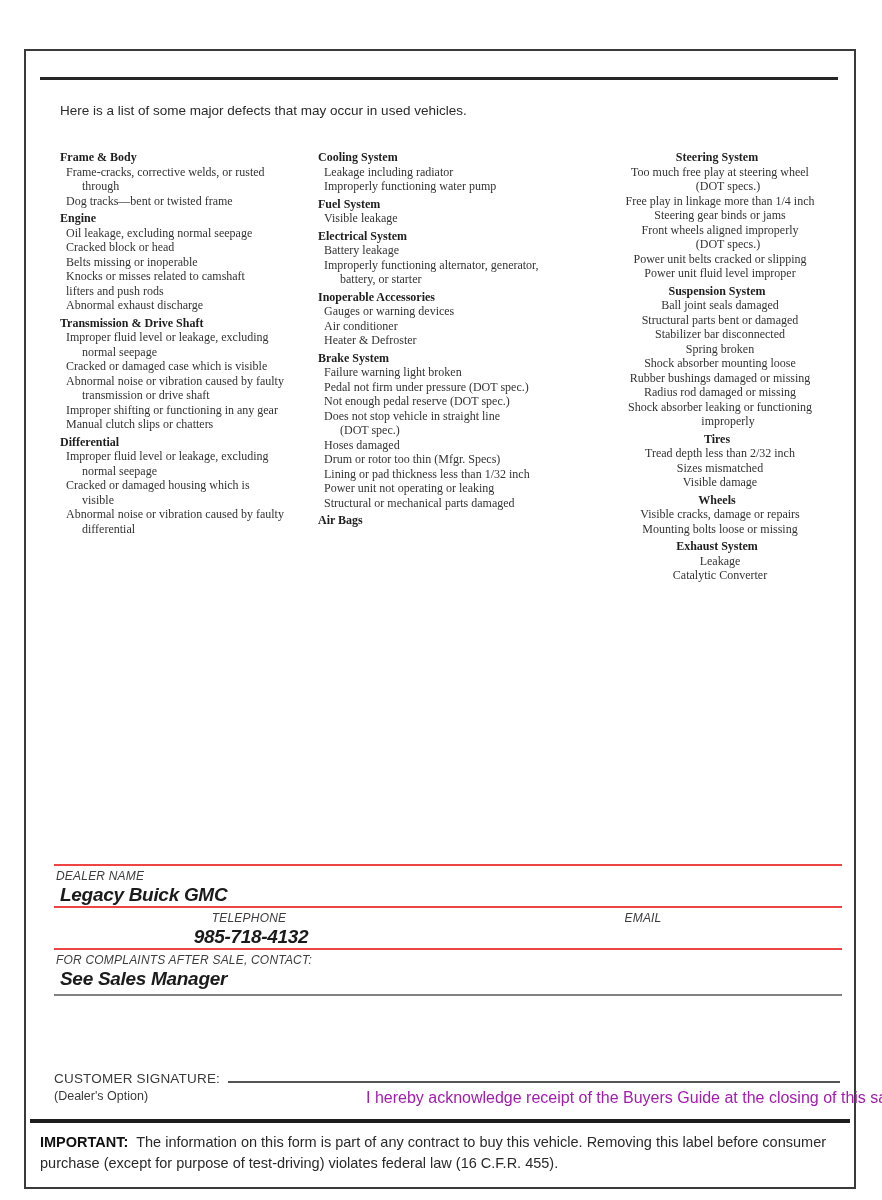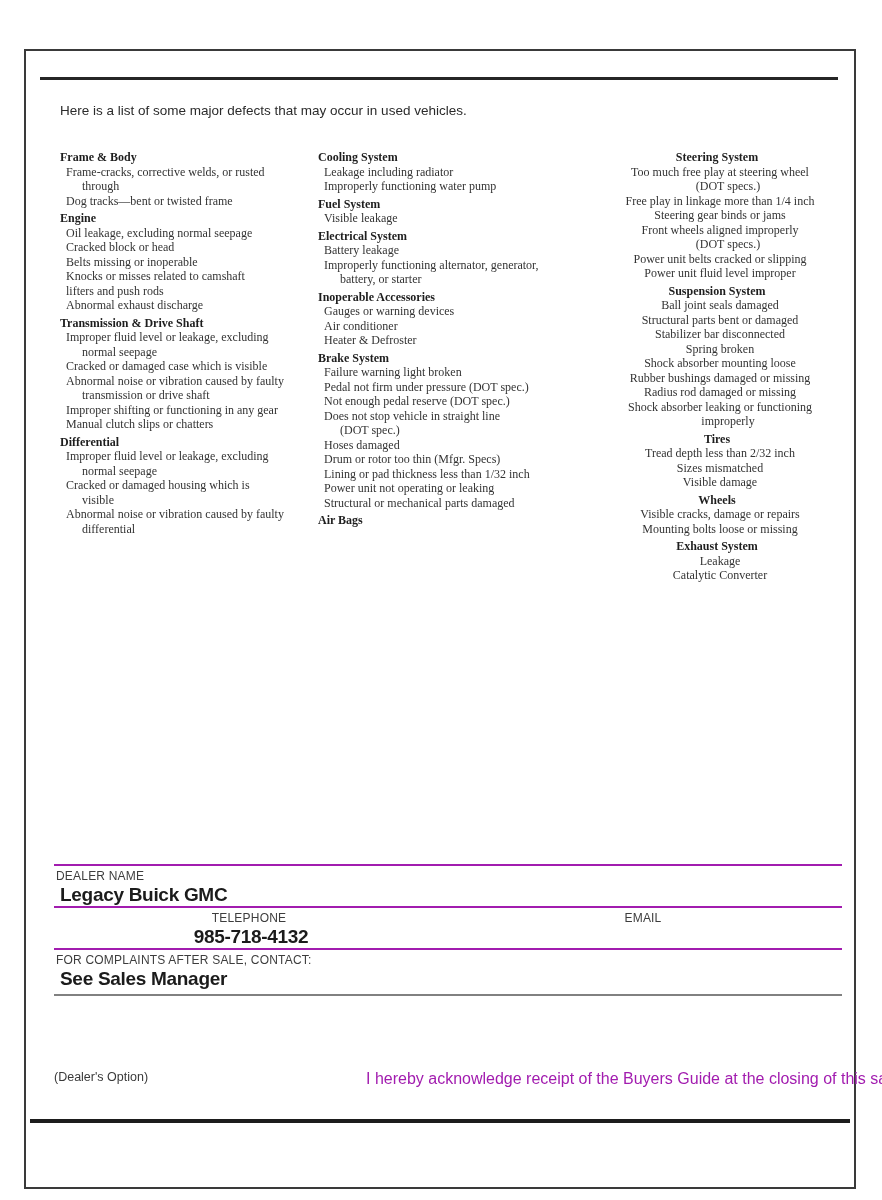--- a/index.html
+++ b/index.html
@@ -16,21 +16,21 @@
   .intro{position:absolute;top:52px;left:34px;right:14px;margin:0;font-size:13.5px;color:#2b2b2b;}
   .columns{position:absolute;top:99px;left:34px;right:6px;display:flex;}
   .col{font-size:12px;line-height:14.5px;font-family:Liberation Serif, serif;}
   .col-1{width:258px;}
   .col-2{width:268px;}
   .col-3{flex:1;text-align:center;}
   .sec-title{font-weight:bold;color:#1e1e1e;margin-top:3px;}
   .sec:first-child .sec-title{margin-top:0;}
   .item{padding-left:22px;text-indent:-16px;color:#333;}
   .dealer{position:absolute;top:813px;left:28px;right:12px;}
-  .d-row{border-top:2px solid #a21caf;height:40px;overflow:hidden;}
+  .d-row{border-top:2px solid #ef4444;height:40px;overflow:hidden;font-style:italic;}
   .d-row.last{height:44px;border-bottom:2px solid #818181;}
   .d-label{font-size:12px;color:#3d3d3d;margin:3px 0 0 2px;letter-spacing:.2px;}
   .d-value{font-size:19px;font-weight:bold;letter-spacing:-.3px;color:#1b1b1b;margin:1px 0 0 6px;}
   .d-split{display:flex;text-align:center;}
   .d-cell-left{width:388px;}
   .d-cell-right{flex:1;}
   .signature{position:absolute;top:1016px;left:28px;right:12px;}
   .sig-row{display:flex;align-items:flex-end;}
   .sig-label{font-size:13.5px;color:#3a3a3a;white-space:nowrap;letter-spacing:.2px;}
   .sig-line{flex:1;border-bottom:2px solid #555;margin:0 2px 3px 8px;height:14px;}
@@ -170,21 +170,29 @@
         <div class="d-value"></div>
       </div>
     </div>
     <div class="d-row last">
       <div class="d-label">FOR COMPLAINTS AFTER SALE, CONTACT:</div>
       <div class="d-value">See Sales Manager</div>
     </div>
   </div>
 
   <div class="signature">
+    <div class="sig-row">
+      <span class="sig-label">CUSTOMER SIGNATURE:</span>
+      <span class="sig-line"></span>
+    </div>
     <div class="sig-sub">
       <span>(Dealer's Option)</span>
       <span class="sig-ack">I hereby acknowledge receipt of the Buyers Guide at the closing of this sale.</span>
     </div>
   </div>
 
   <div class="rule-bottom"></div>
 
+  <p class="important">
+    <b>IMPORTANT:</b>&nbsp;
+    <span>The information on this form is part of any contract to buy this vehicle.  Removing this label before consumer purchase (except for purpose of test-driving) violates federal law (16 C.F.R. 455).</span>
+  </p>
 </div>
 
 </body></html>

